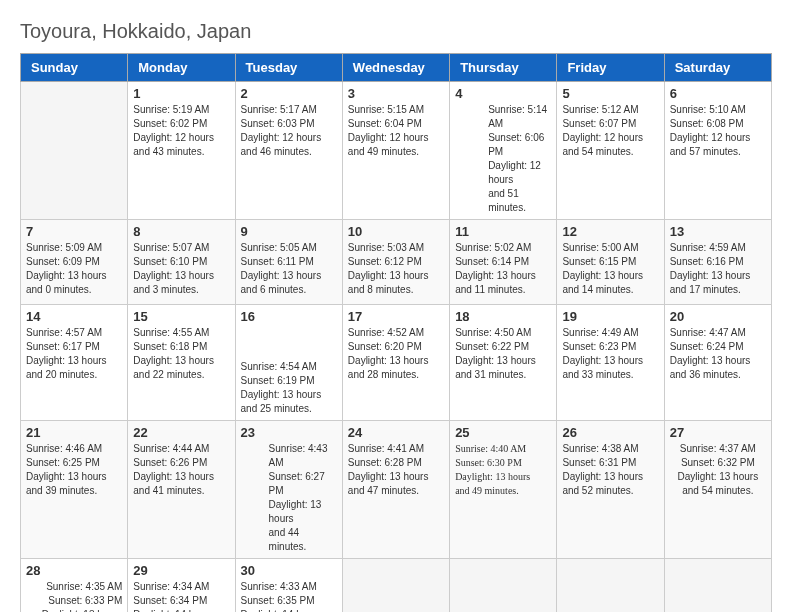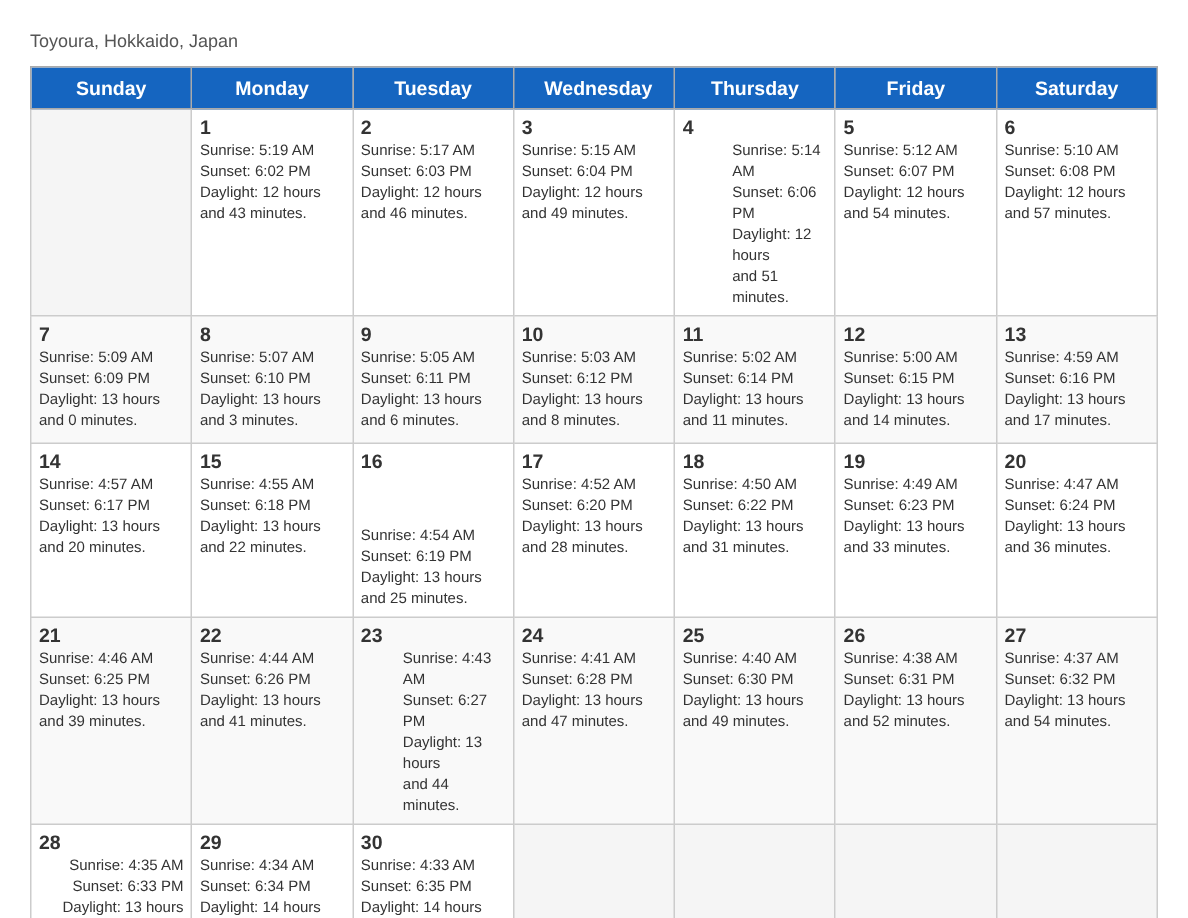--- a/index.html
+++ b/index.html
@@ -36,35 +36,35 @@
     }
     .title-area {
       text-align: right;
     }
     .month-title {
       font-size: 36px;
       font-weight: bold;
       color: #333;
     }
     .location {
-      font-size: 12px;
+      font-size: 20px;
       color: #555;
     }
     table {
       width: 100%;
       border-collapse: collapse;
       table-layout: fixed;
     }
     thead tr th {
       background-color: #1565c0;
       color: #fff;
       font-size: 13px;
       font-weight: bold;
-      padding: 6px 20px;
-      text-align: center;
+      padding: 6px 10px;
+      text-align: left;
       border: 1px solid #aaa;
     }
     tbody tr td {
       border: 1px solid #ccc;
       vertical-align: top;
       padding: 4px 5px;
       font-size: 10.5px;
       color: #333;
       height: 85px;
     }
@@ -280,35 +280,35 @@
         </td>
         <td>
           <span class="day-num">24</span>
           <div class="day-info" style="white-space: pre-line;">Sunrise: 4:41 AM
 Sunset: 6:28 PM
 Daylight: 13 hours
 and 47 minutes.</div>
         </td>
         <td>
           <span class="day-num">25</span>
-          <div class="day-info" style="white-space: pre-line;">Sunrise: 4:40 AM
+          <div class="day-info" style="white-space: pre-line; font-family: Liberation Serif, serif;">Sunrise: 4:40 AM
 Sunset: 6:30 PM
 Daylight: 13 hours
 and 49 minutes.</div>
         </td>
         <td>
           <span class="day-num">26</span>
           <div class="day-info" style="white-space: pre-line;">Sunrise: 4:38 AM
 Sunset: 6:31 PM
 Daylight: 13 hours
 and 52 minutes.</div>
         </td>
         <td>
           <span class="day-num">27</span>
-          <div class="day-info" style="white-space: pre-line;">Sunrise: 4:37 AM
+          <div class="day-info" style="white-space: pre-line; text-align: center;">Sunrise: 4:37 AM
 Sunset: 6:32 PM
 Daylight: 13 hours
 and 54 minutes.</div>
         </td>
       </tr>
       <tr>
         <td>
           <span class="day-num">28</span>
           <div class="day-info" style="white-space: pre-line; text-align: right;">Sunrise: 4:35 AM
 Sunset: 6:33 PM

